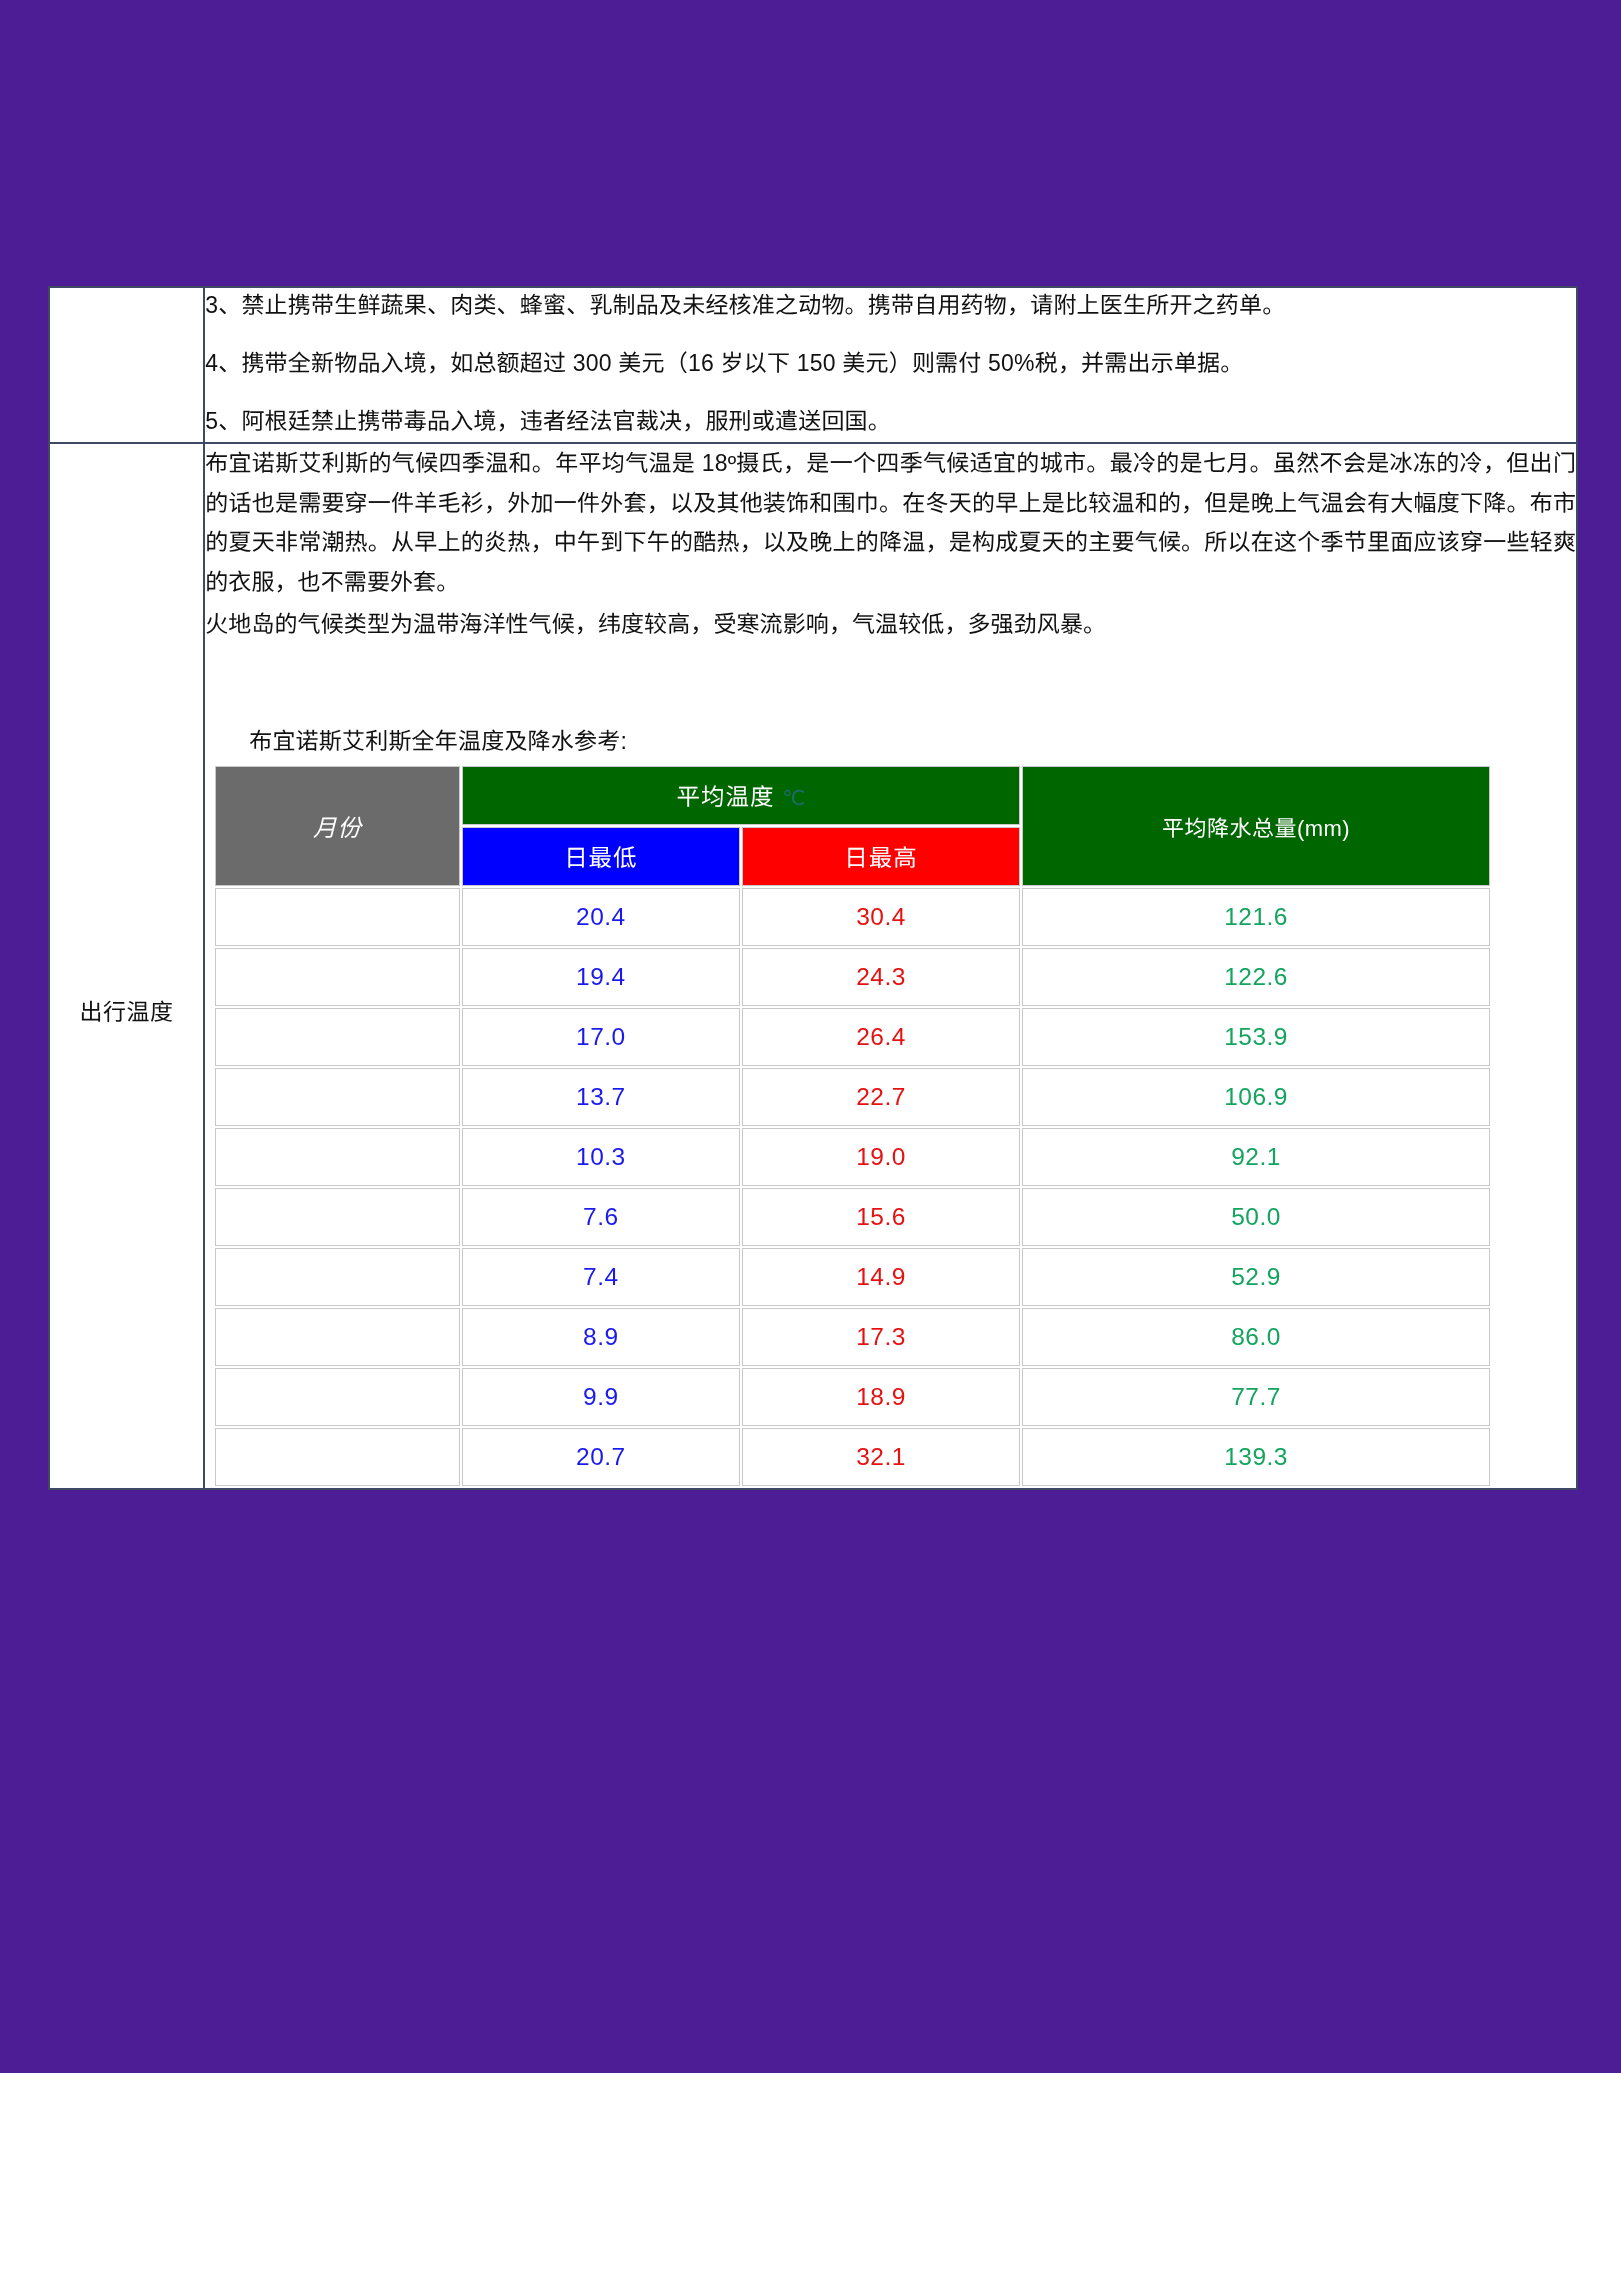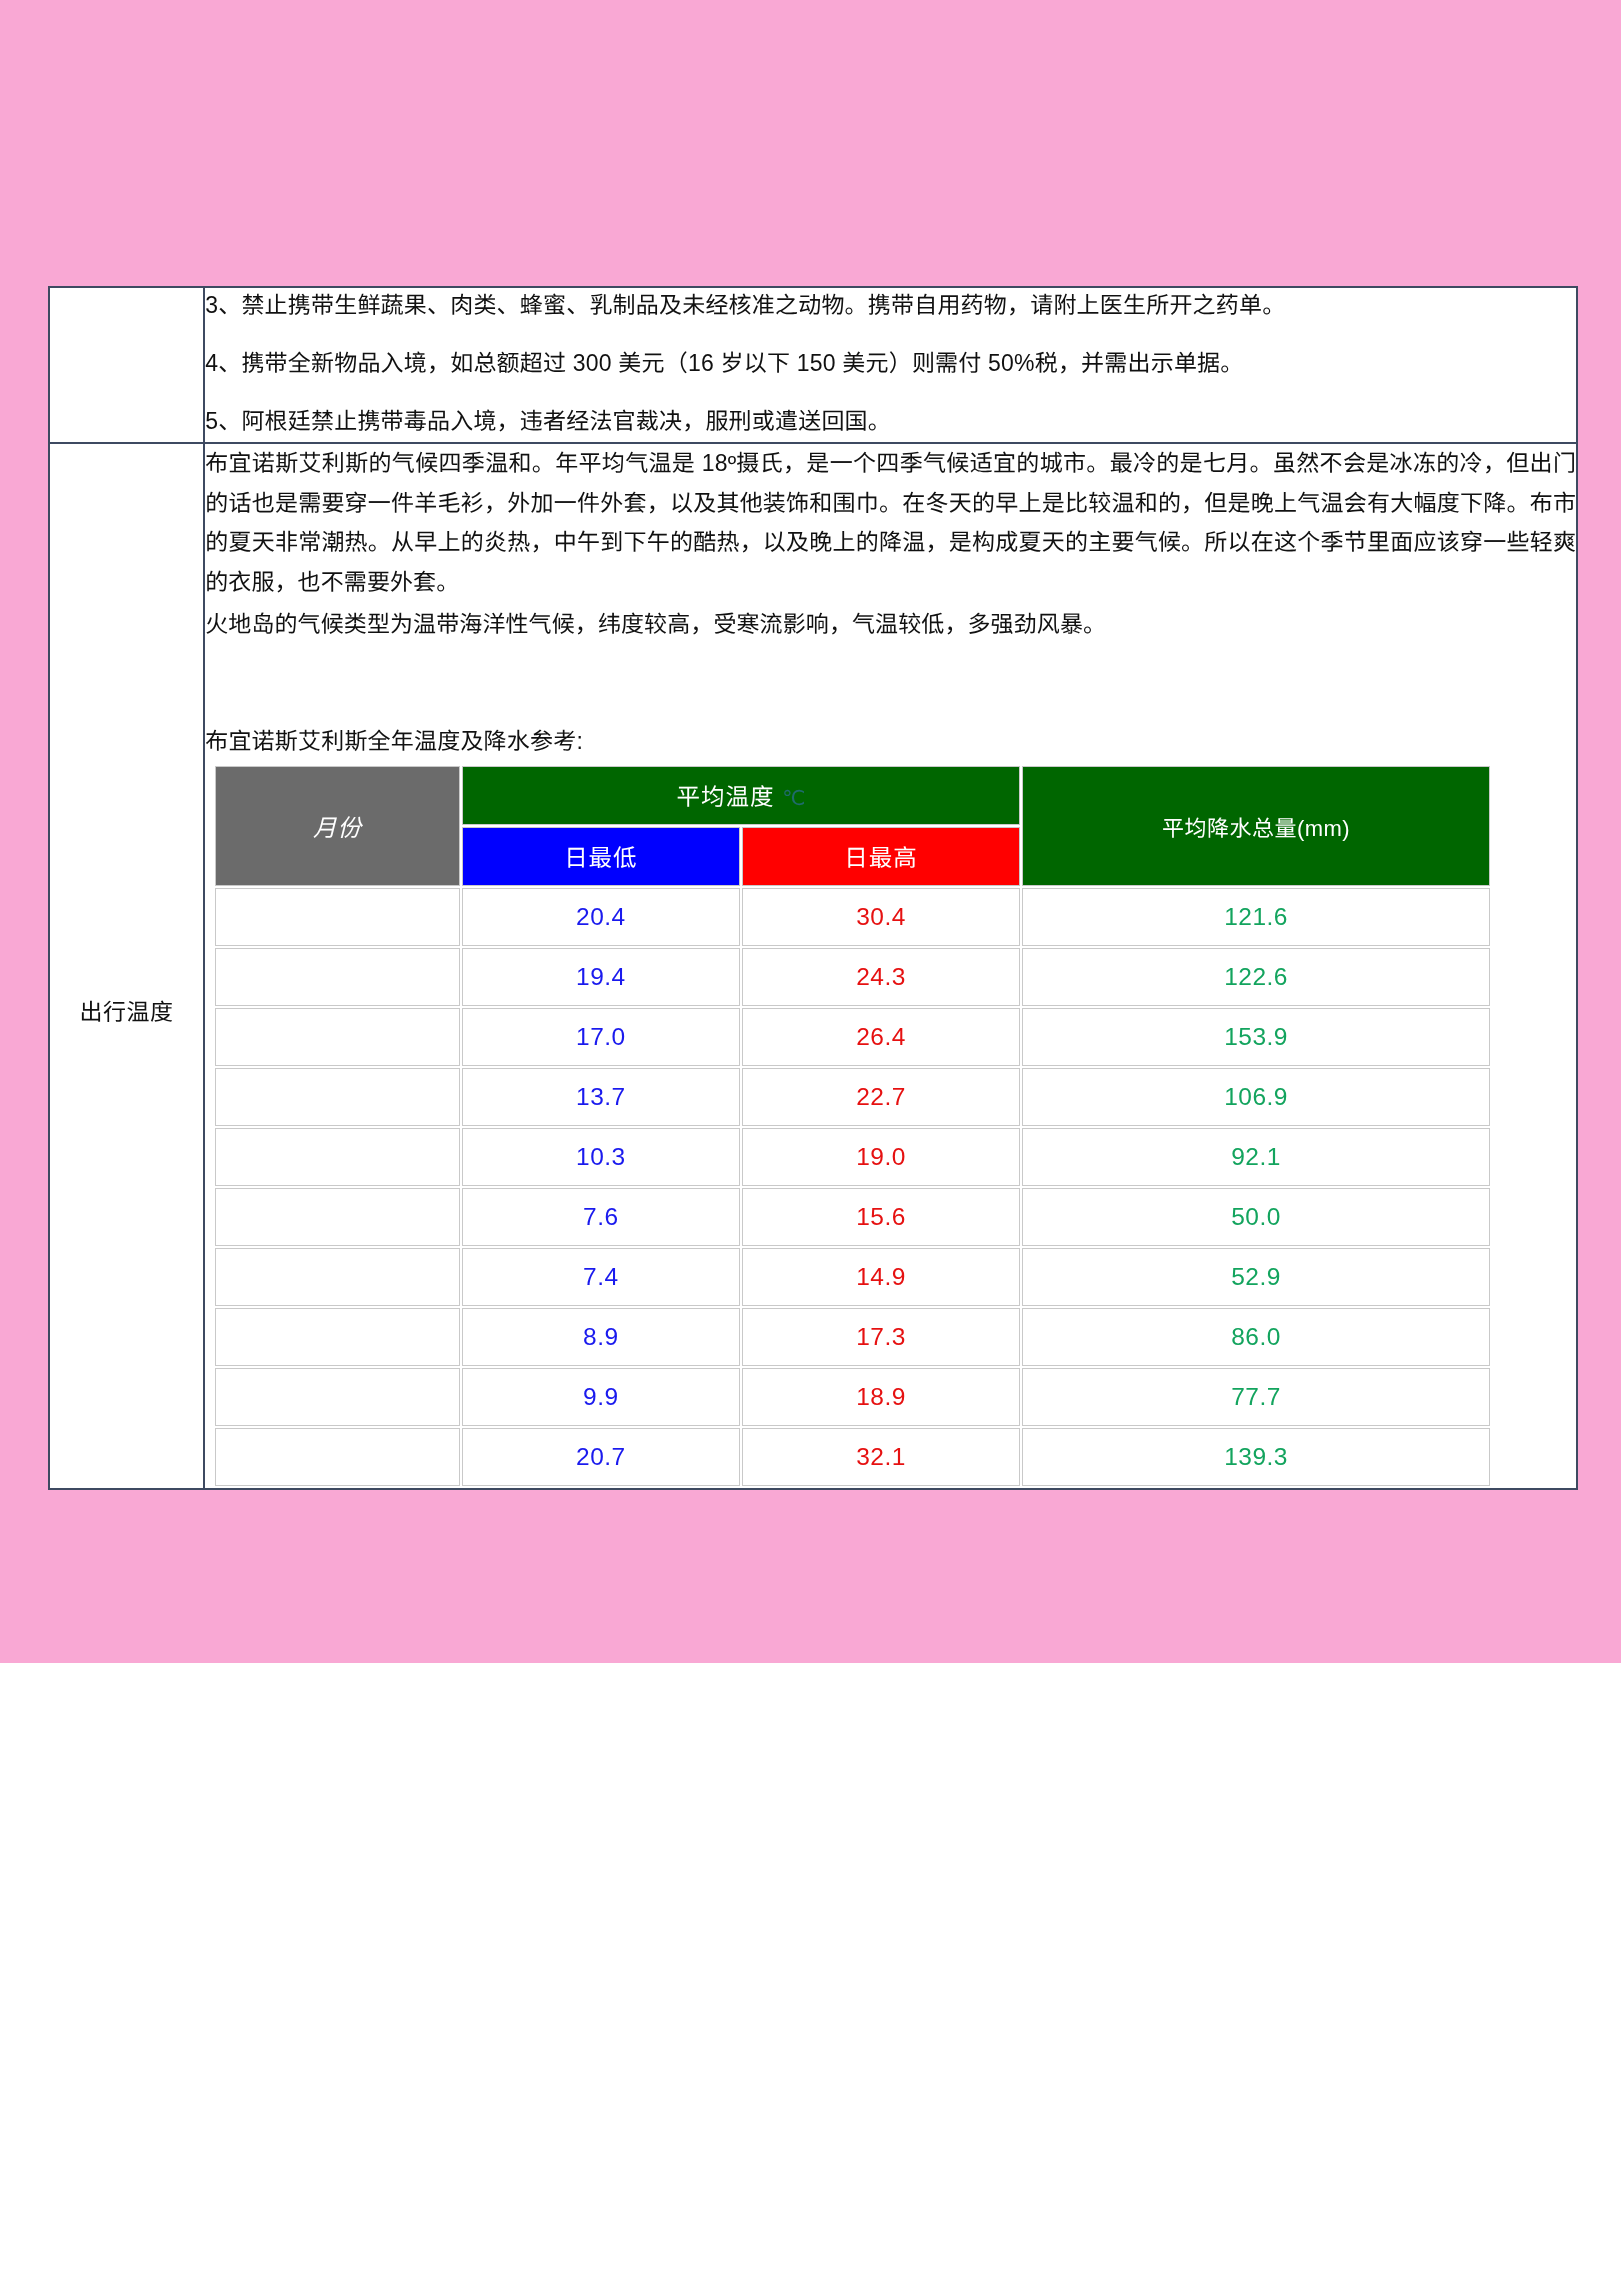--- a/index.html
+++ b/index.html
@@ -16,22 +16,22 @@
     position: relative;
     overflow: hidden;
   }
 
   
   .page {
     position: absolute;
     left: 0;
     top: 0;
     width: 1621px;
-    height: 1663px;
-    background: #f9a8d4;
+    height: 2073px;
+    background: #4c1d95;
   }
 
   
   .doc-table {
     position: absolute;
     left: 48px;
     top: 286px;
     width: 1530px;
     border-collapse: collapse;
     table-layout: fixed;
@@ -85,20 +85,21 @@
   }
   .para.second {
     margin-top: 2px;
     text-align: left;
   }
   .table-caption {
     font-size: 23px;
     color: #111111;
     margin: 78px 0 7.8px 0;
     letter-spacing: 0.2px;
+    padding-left: 44px;
   }
 
   
   .climate-table {
     border-collapse: separate;
     border-spacing: 2.9px;
     table-layout: fixed;
     width: 1279px;
     margin: 0 0 0 7.8px;
     background: #ffffff;

